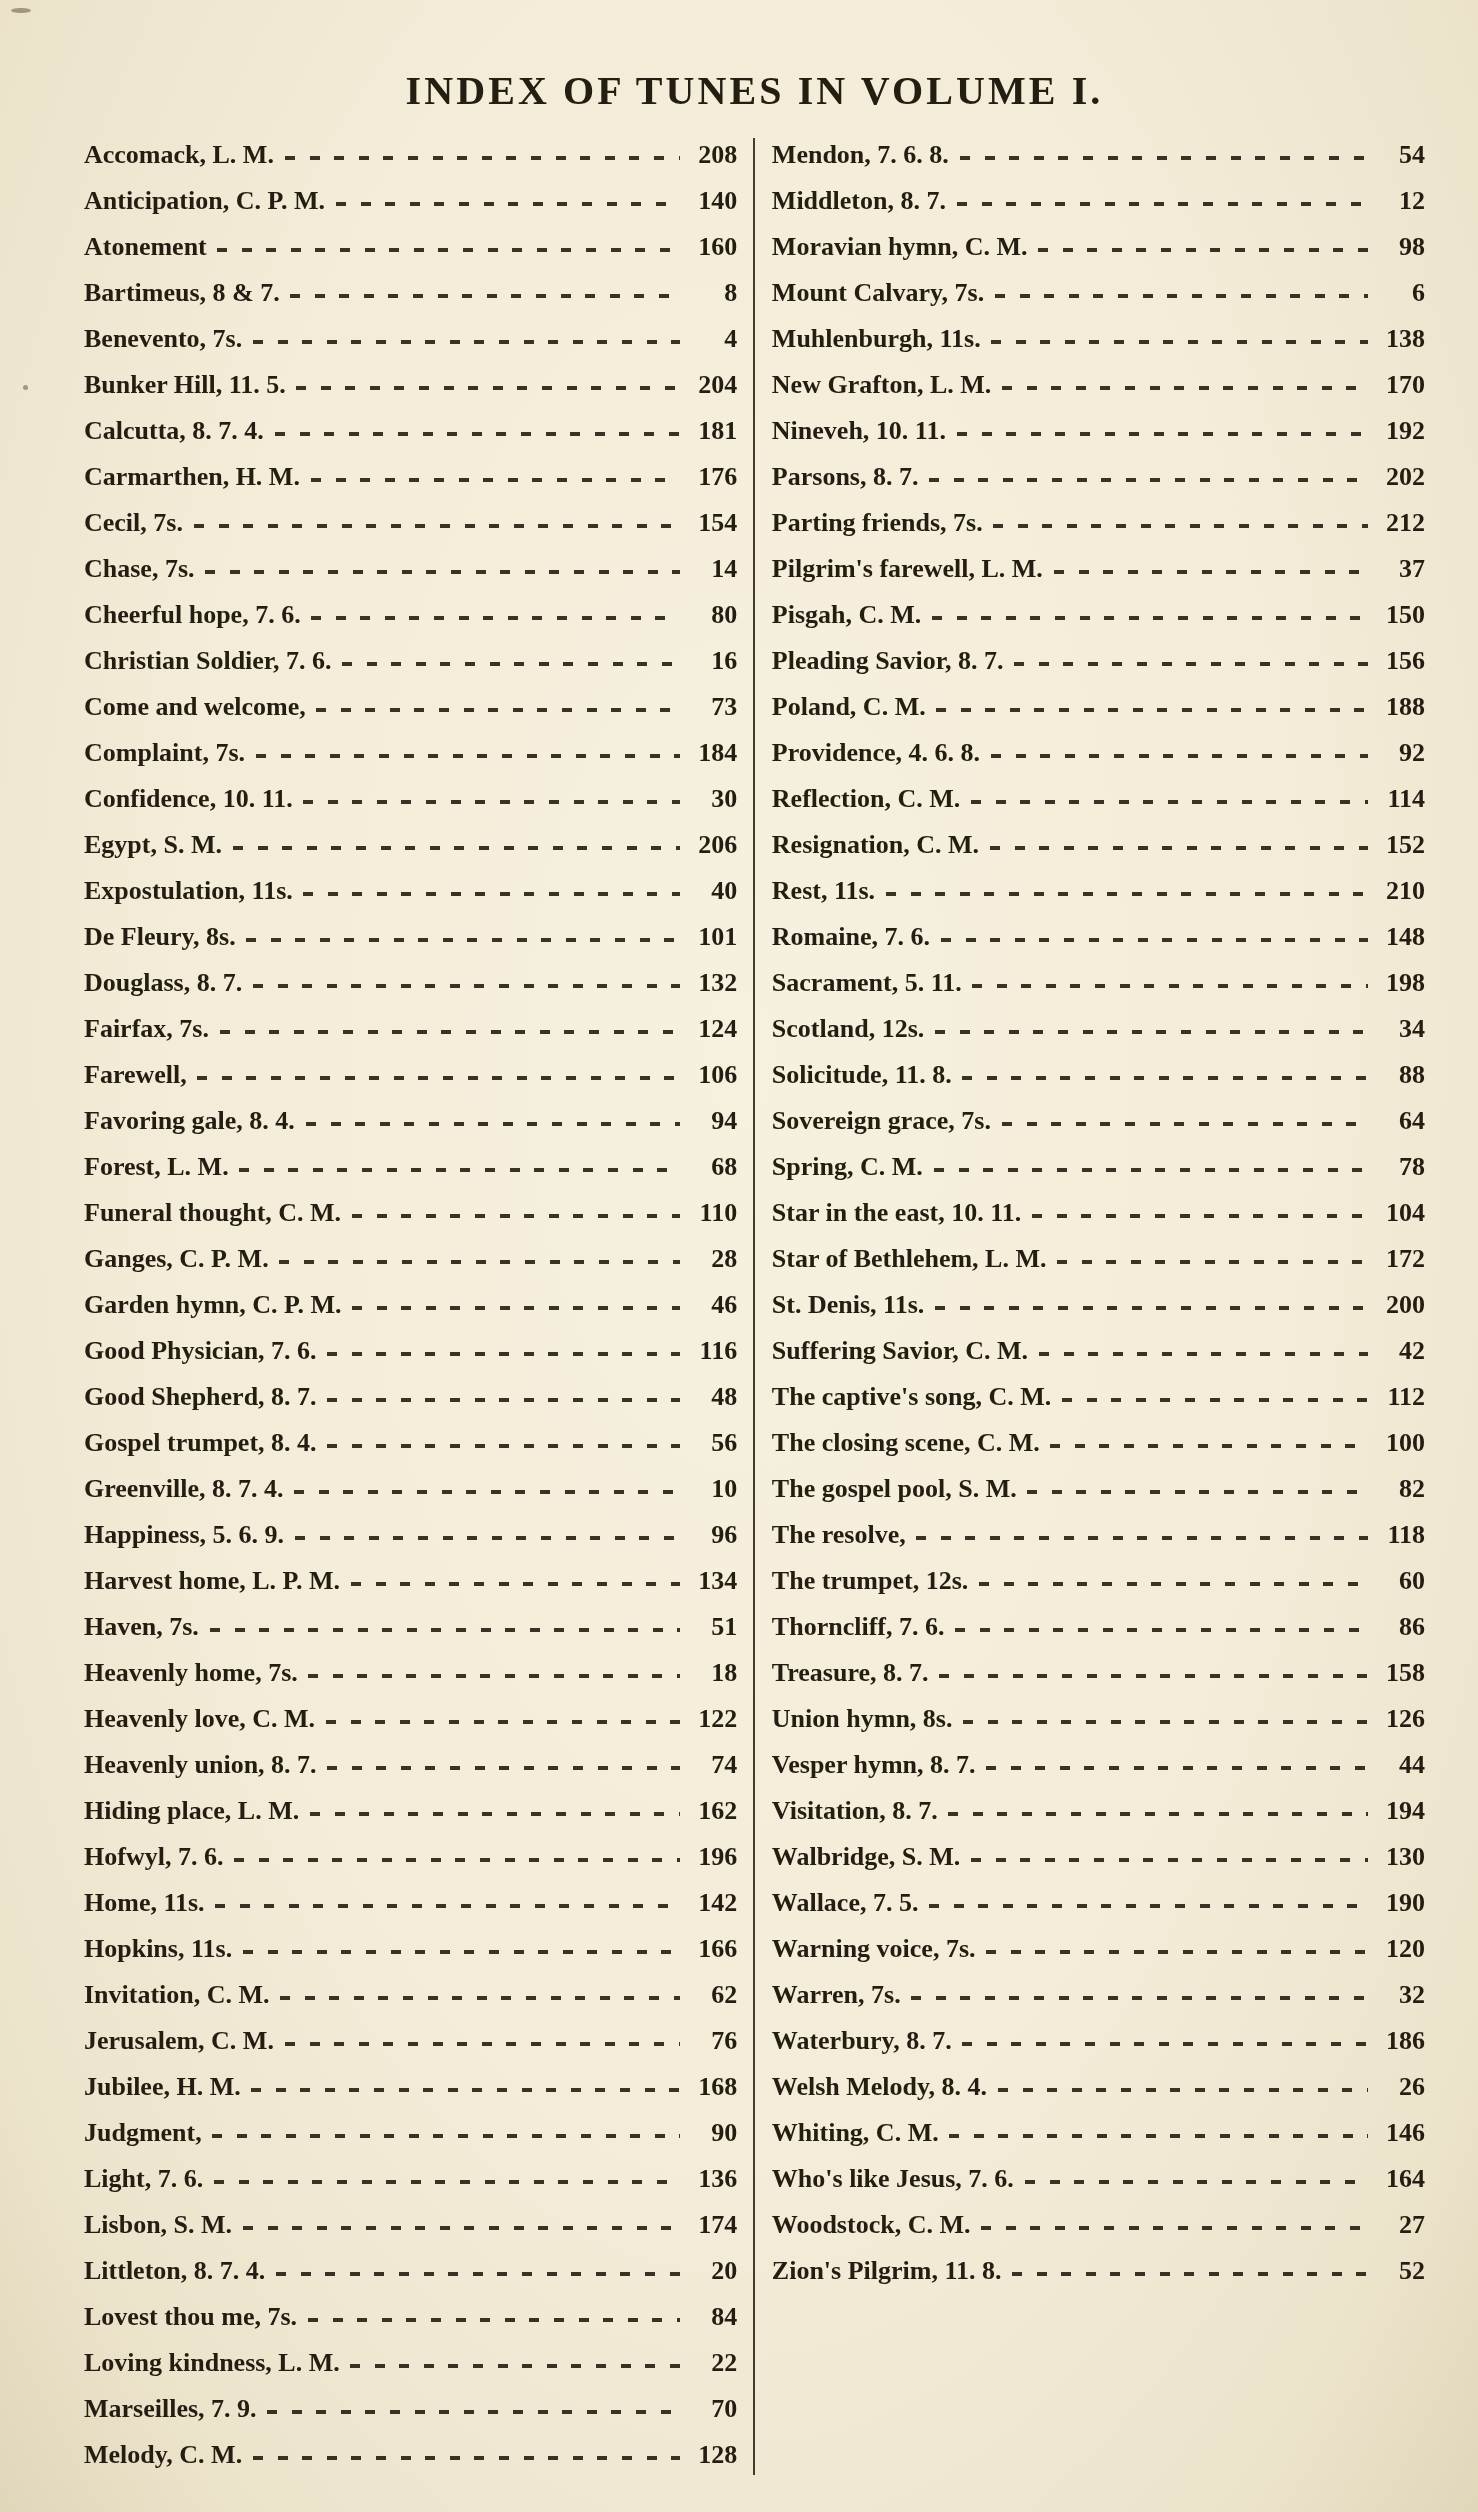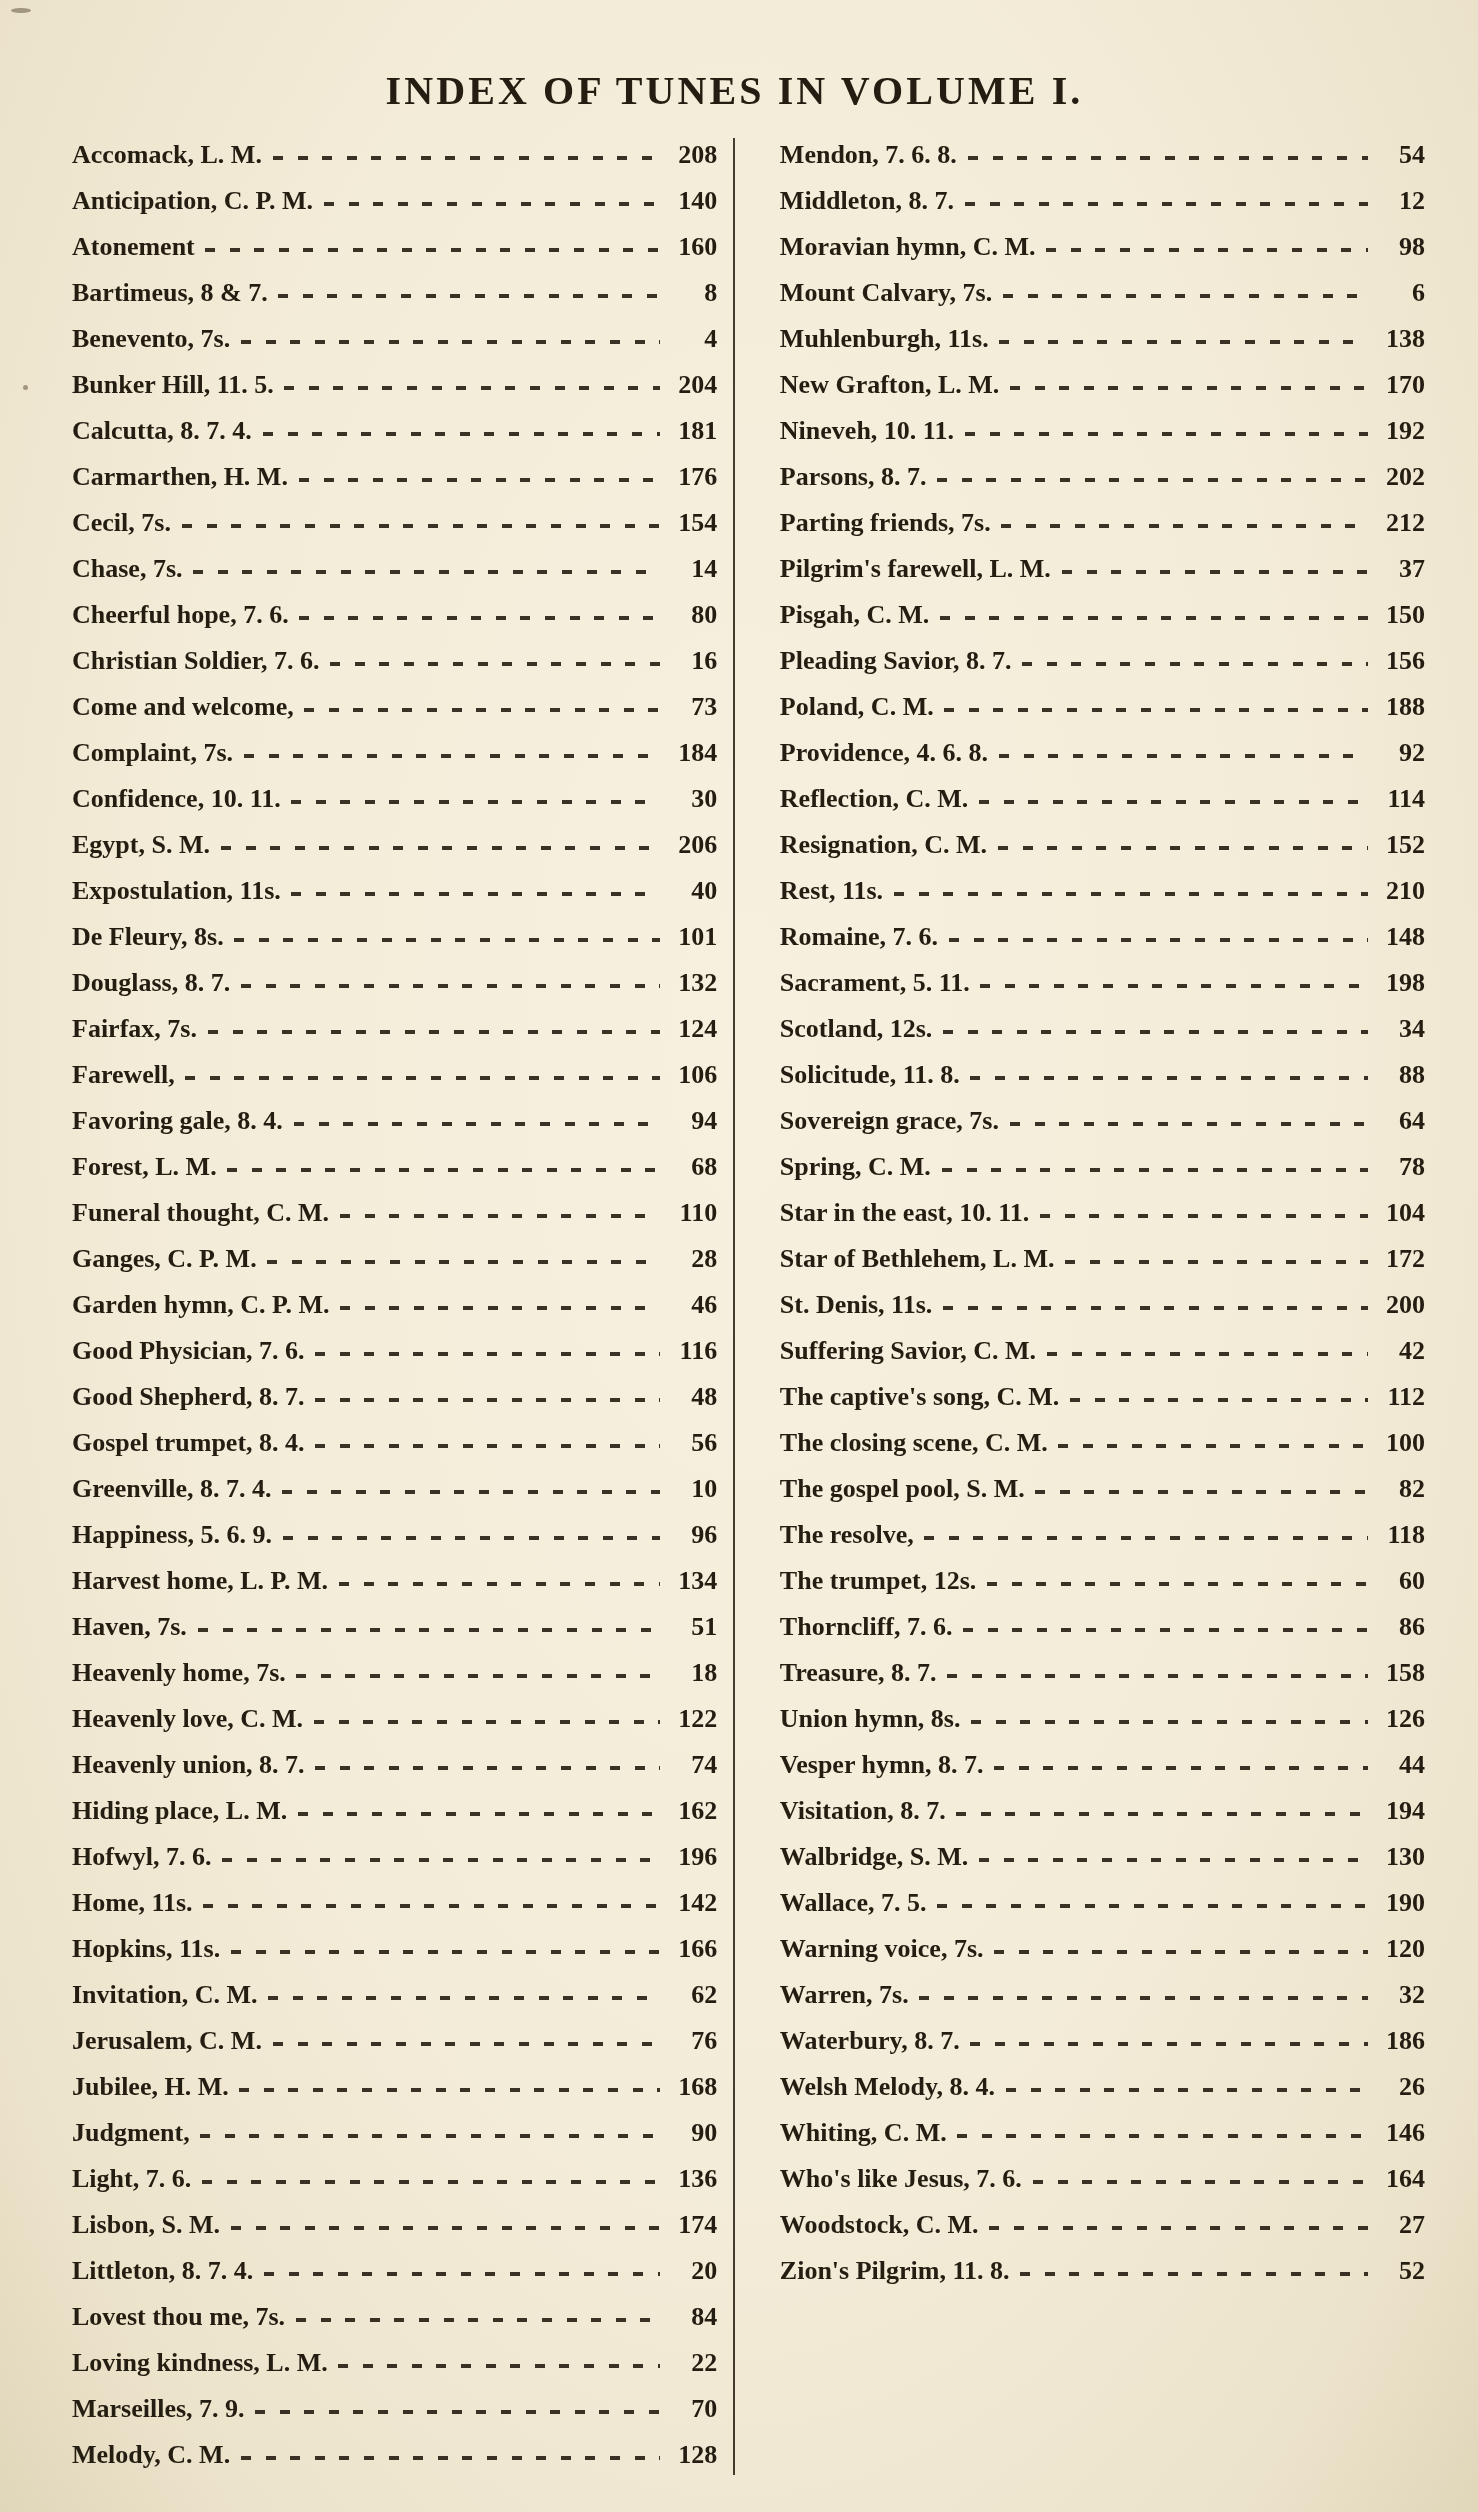--- a/index.html
+++ b/index.html
@@ -15,21 +15,21 @@
     background:
       radial-gradient(ellipse at 50% 42%,
         #f6f0df 0%, #f3ecd8 55%, #ece3cb 85%, #e0d6ba 100%);
     overflow: hidden;
   }
 
   .page {
     position: relative;
     width: 100%;
     height: 100%;
-    padding: 68px 54px 23px 44px;
+    padding: 68px 54px 23px 84px;
   }
 
   .title {
     text-align: center;
     font-size: 40px;
     line-height: 46px;
     font-weight: bold;
     letter-spacing: 3.1px;
     color: var(--ink, #241d11);
     margin-bottom: 18.4px;
@@ -37,21 +37,20 @@
   }
 
   .index {
     display: flex;
     align-items: stretch;
   }
 
   .col {
     flex: 1 1 0;
     min-width: 0;
-    margin-left: 28px;
   }
 
   .divider {
     width: 2.3px;
     background: var(--ink, #241d11);
     margin: 6.1px 17px 3.1px 15.4px;
     opacity: 0.85;
   }
 
   .row {

